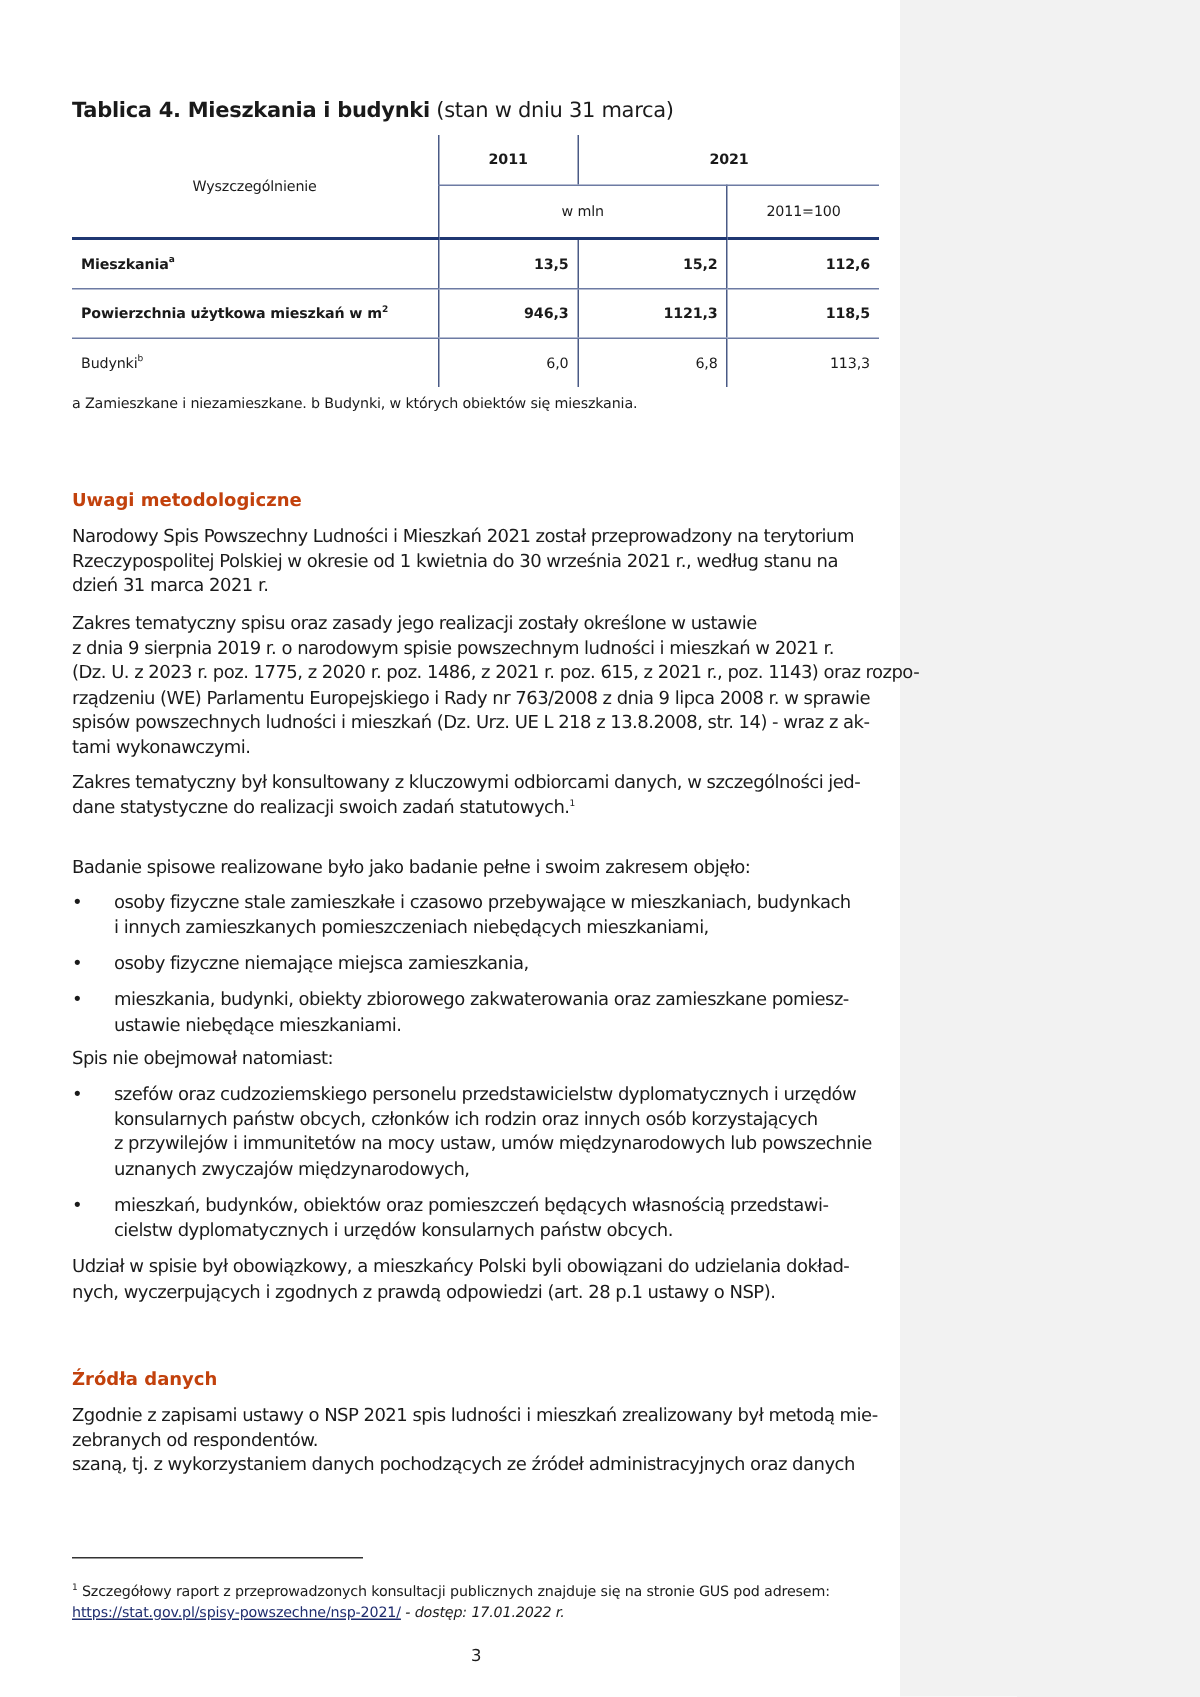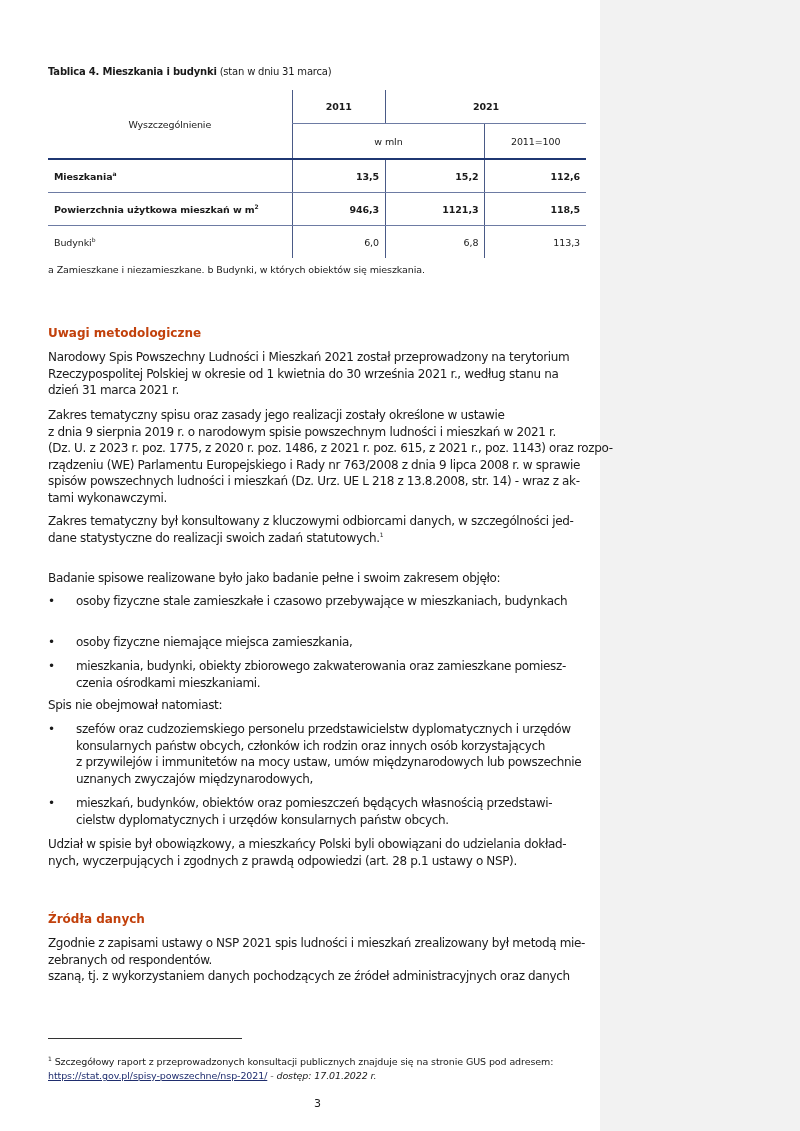--- a/index.html
+++ b/index.html
@@ -10,21 +10,21 @@
       color: #1a1a1a;
     }
     .side-panel {
       position: absolute; left: 600px; top: 0; width: 200px; height: 1131px;
       background: #f2f2f2;
     }
     .page { position: absolute; left: 48px; top: 0; width: 540px; }
 
     .table-title {
       position: absolute; left: 0; top: 66px;
-      font-size: 10px; white-space: nowrap; letter-spacing: -0.2px;
+      font-size: 14px; white-space: nowrap; letter-spacing: -0.2px;
     }
     .table-title b { font-weight: bold; }
 
     .tbl {
       position: absolute; left: 0; top: 90px; width: 538px;
       border-collapse: collapse; font-size: 9.5px; letter-spacing: -0.1px;
     }
     .tbl td { padding: 0; }
     .hdr-stub { width: 248px; text-align: center; vertical-align: middle; }
     .c1 { width: 94px; }
@@ -145,33 +145,34 @@
   </p>
 
   <p class="p" style="top:570px">
     <span class="ln">Badanie spisowe realizowane było jako badanie pełne i swoim zakresem objęło:</span>
   </p>
 
   <div class="bullet" style="top:593px">
     <span class="dot">•</span>
     <span class="txt">
         <span class="ln">osoby fizyczne stale zamieszkałe i czasowo przebywające w mieszkaniach, budynkach</span>
+        <span class="ln">i innych zamieszkanych pomieszczeniach niebędących mieszkaniami,</span>
       </span>
   </div>
   <div class="bullet" style="top:634px">
     <span class="dot">•</span>
     <span class="txt">
         <span class="ln">osoby fizyczne niemające miejsca zamieszkania,</span>
       </span>
   </div>
   <div class="bullet" style="top:658px">
     <span class="dot">•</span>
     <span class="txt">
         <span class="ln">mieszkania, budynki, obiekty zbiorowego zakwaterowania oraz zamieszkane pomiesz-</span>
-        <span class="ln">czenia ośrodkami mieszkaniami.</span>
+        <span class="ln">ustawie niebędące mieszkaniami.</span>
       </span>
   </div>
 
   <p class="p" style="top:697px">
     <span class="ln">Spis nie obejmował natomiast:</span>
   </p>
 
   <div class="bullet" style="top:721px">
     <span class="dot">•</span>
     <span class="txt">

